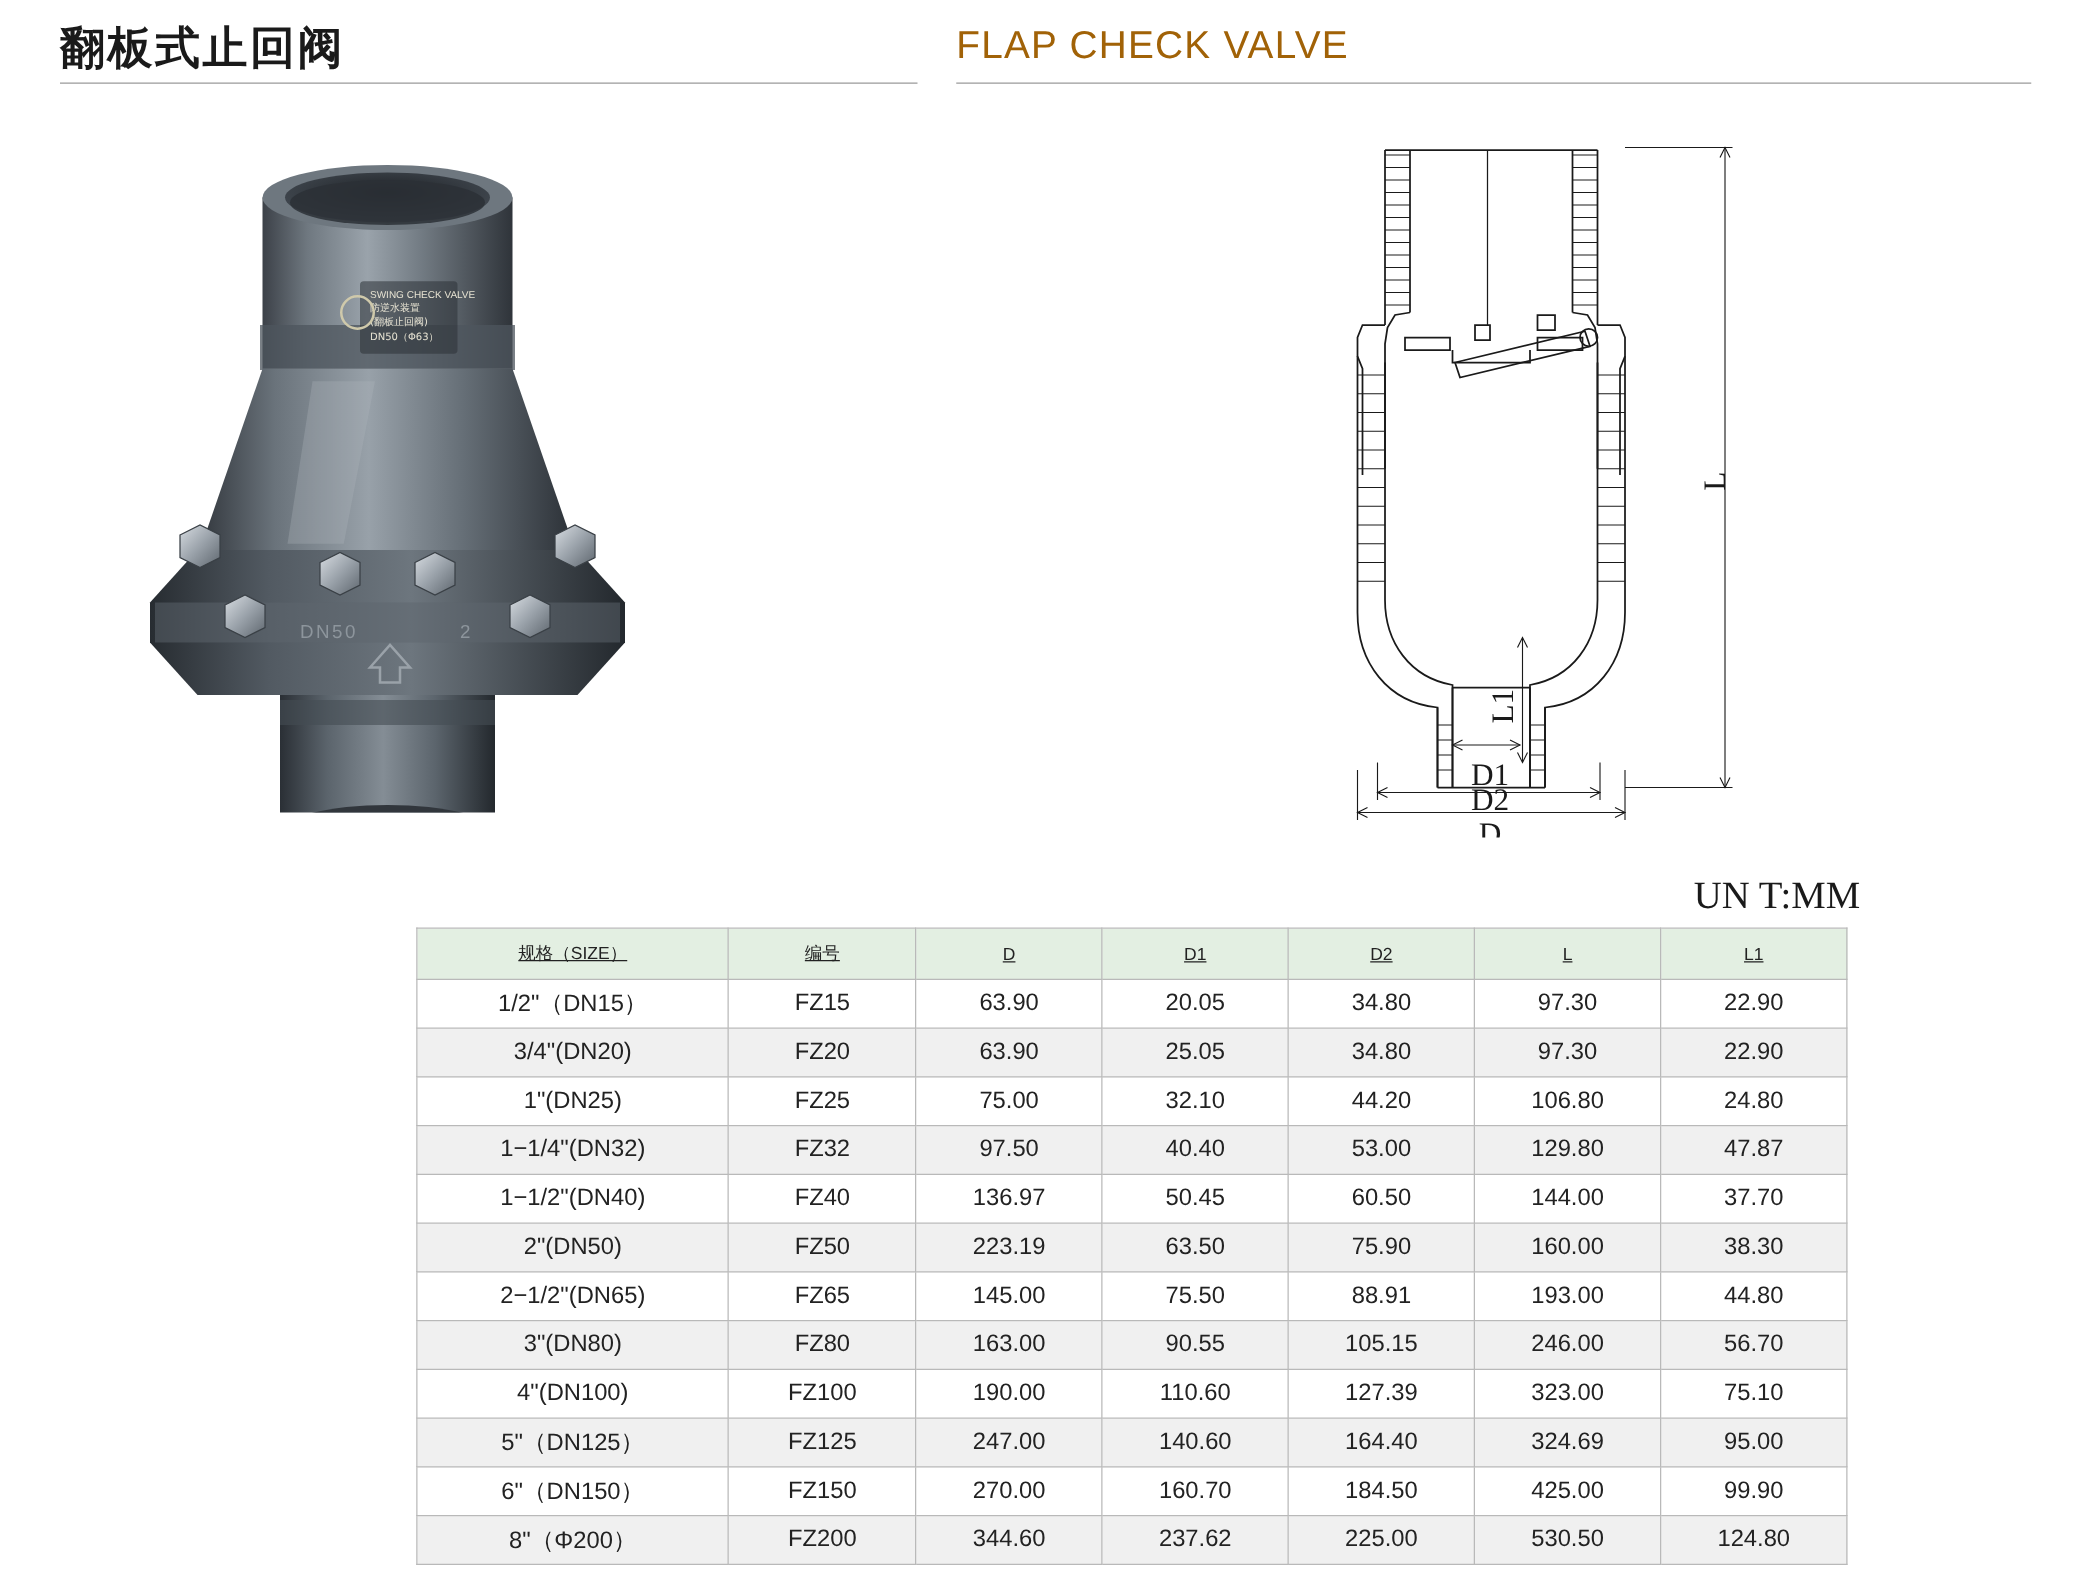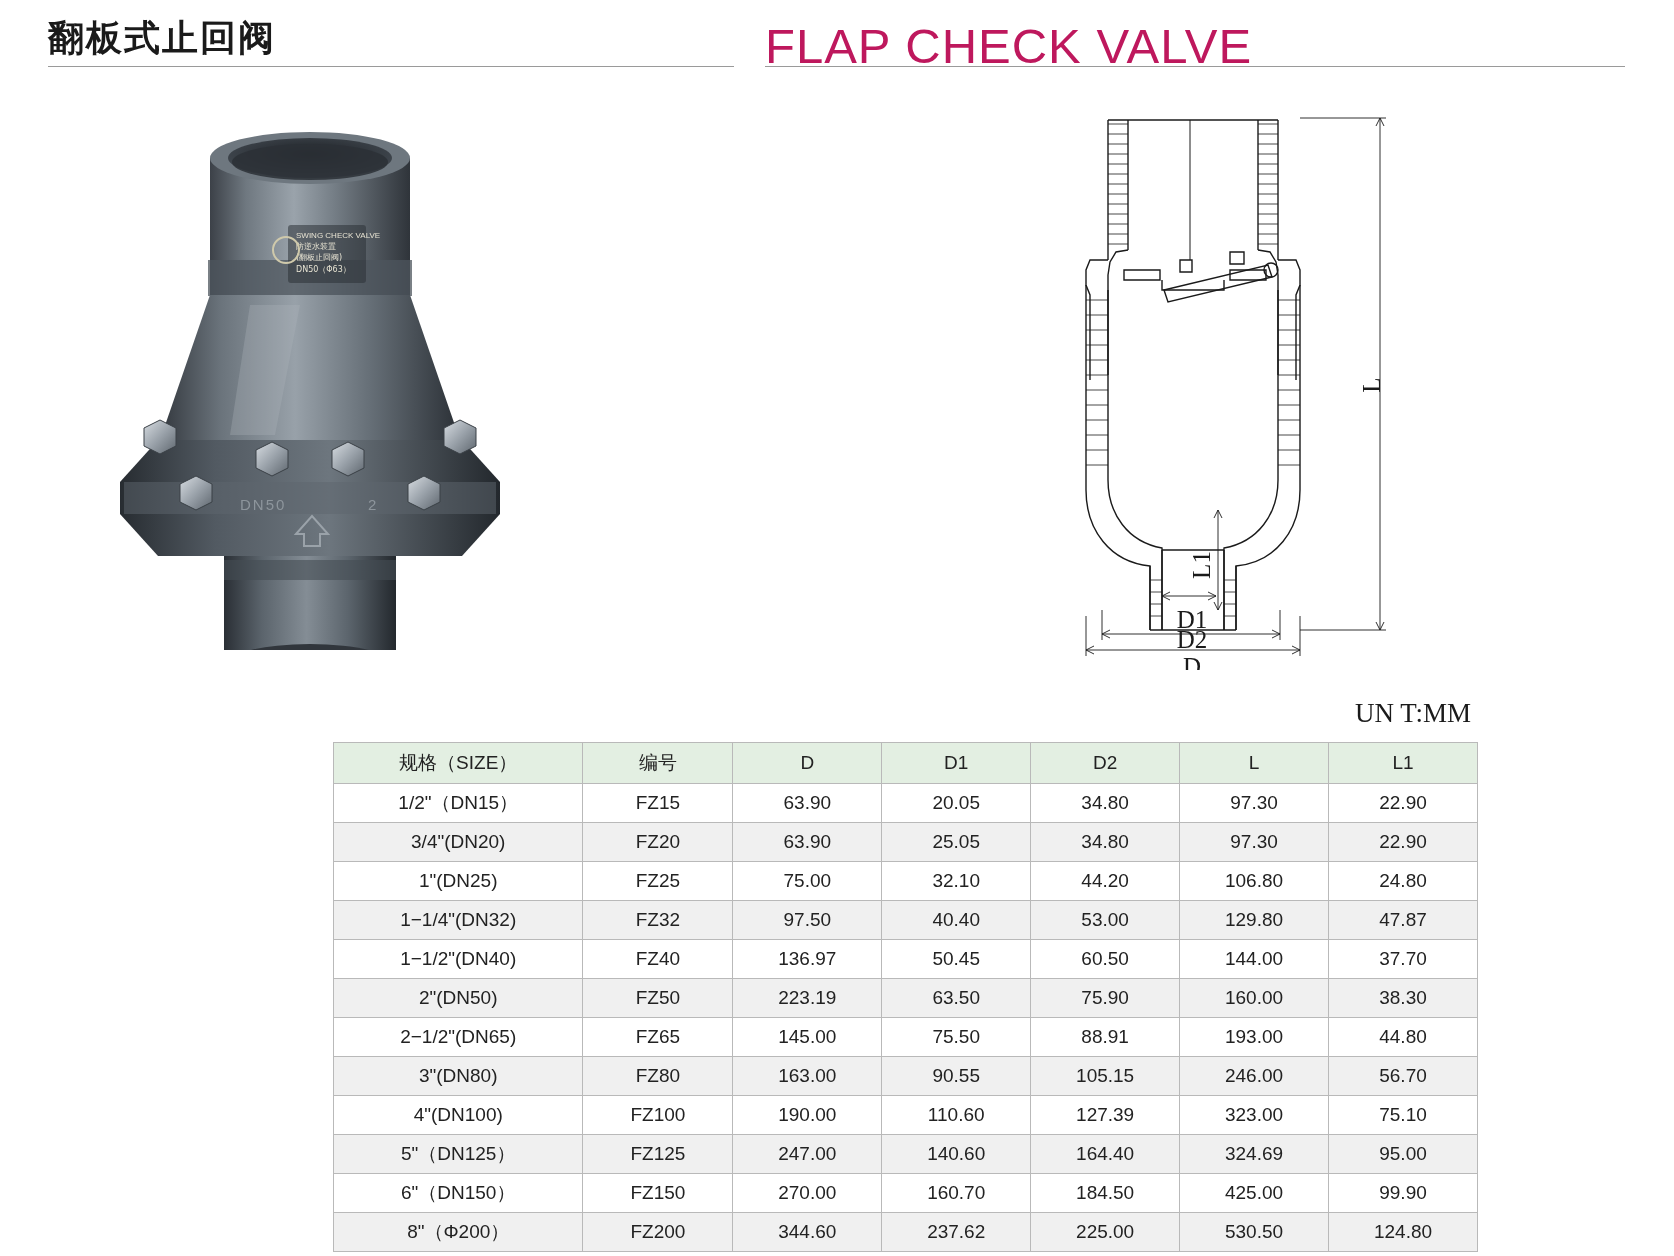--- a/index.html
+++ b/index.html
@@ -39,22 +39,22 @@
     left: 48px;
     top: 66px;
     width: 686px;
     height: 1px;
     background: #9a9a9a;
   }
   .title-en {
     position: absolute;
     left: 765px;
     top: 18px;
-    font-size: 49px;
-    color: #be185d;
+    font-size: 31px;
+    color: #a16207;
     letter-spacing: 1px;
     font-family: "Liberation Sans", sans-serif;
   }
   .title-en-rule {
     position: absolute;
     left: 765px;
     top: 66px;
     width: 860px;
     height: 1px;
     background: #9a9a9a;
@@ -75,21 +75,21 @@
     position: absolute;
     left: 1080px;
     top: 110px;
     width: 510px;
     height: 560px;
   }
   .unit-label {
     position: absolute;
     left: 1355px;
     top: 698px;
-    font-size: 27px;
+    font-size: 31px;
     color: #1a1a1a;
     font-family: "Liberation Serif", serif;
   }
 
   
   .table-wrap {
     position: absolute;
     left: 333px;
     top: 742px;
     width: 1145px;
@@ -104,21 +104,22 @@
     border: 1px solid #b9b9b9;
     text-align: center;
     height: 38px;
     padding: 0;
     font-weight: normal;
     color: #222;
   }
   table.spec thead th {
     background: #e3efe2;
     height: 40px;
-    font-size: 19px;
+    font-size: 14px;
+    text-decoration: underline;
   }
   table.spec tbody tr:nth-child(even) td {
     background: #f0f0f0;
   }
   table.spec tbody tr:nth-child(odd) td {
     background: #ffffff;
   }
   .col-size { width: 250px; }
   .col-code { width: 150px; }
   .col-num  { width: 149px; }

